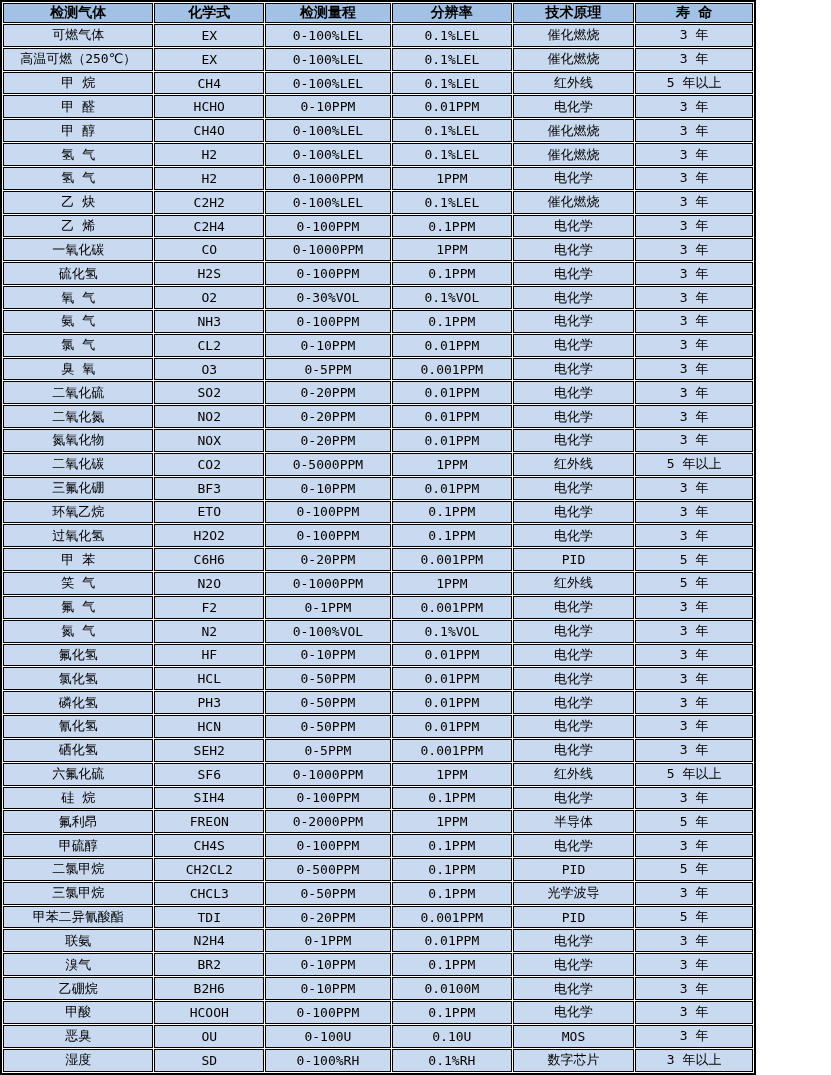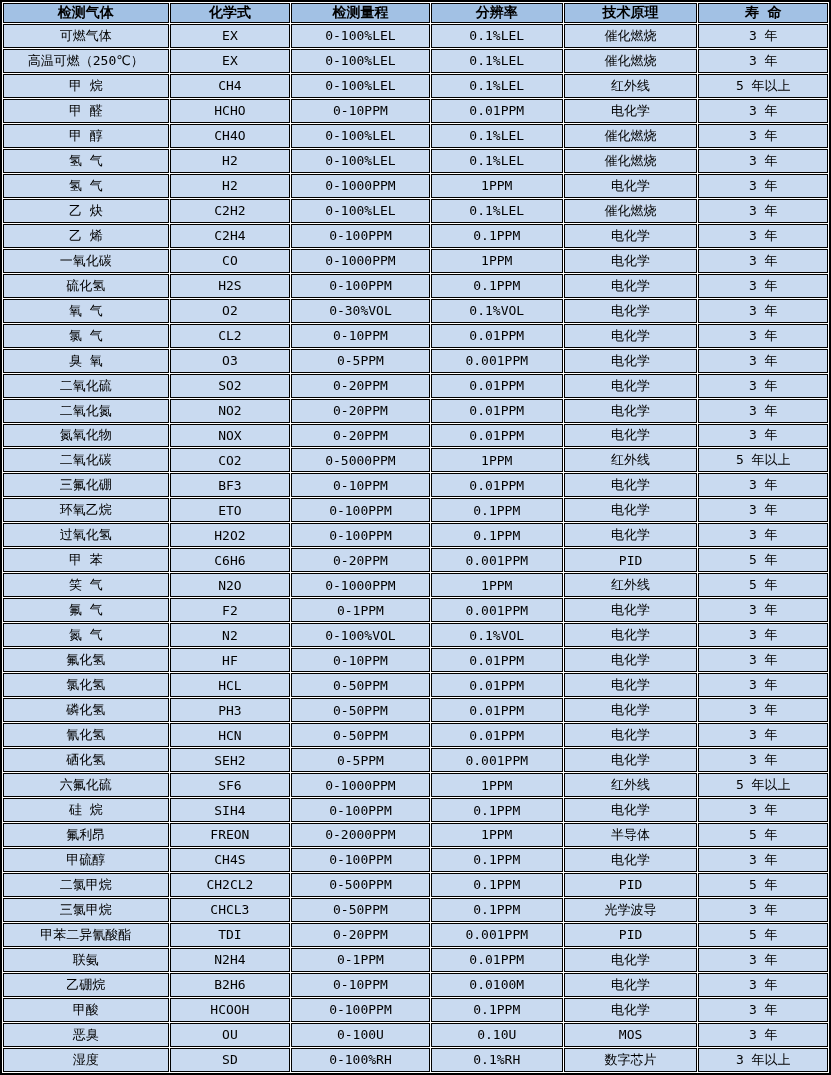--- a/index.html
+++ b/index.html
@@ -9,21 +9,21 @@
     --gap:#ffffff;
   }
   html,body{
     margin:0;
     padding:0;
     background:var(--gap);
     font-family:"DejaVu Sans Mono","DejaVu Sans","Liberation Sans",sans-serif;
     color:#000;
   }
   table{
-    width:831px;
+    width:756px;
     height:1075px;
     table-layout:fixed;
     border-collapse:separate;
     border-spacing:1px;
     background:var(--gap);
     border:2px solid var(--border);
     box-sizing:border-box;
   }
   th,td{
     border:1px solid var(--border);
@@ -158,20 +158,28 @@
       </tr>
       <tr>
         <td>氧 气</td>
         <td>O2</td>
         <td>0-30%VOL</td>
         <td>0.1%VOL</td>
         <td>电化学</td>
         <td>3 年</td>
       </tr>
       <tr>
+        <td>氨 气</td>
+        <td>NH3</td>
+        <td>0-100PPM</td>
+        <td>0.1PPM</td>
+        <td>电化学</td>
+        <td>3 年</td>
+      </tr>
+      <tr>
         <td>氯 气</td>
         <td>CL2</td>
         <td>0-10PPM</td>
         <td>0.01PPM</td>
         <td>电化学</td>
         <td>3 年</td>
       </tr>
       <tr>
         <td>臭 氧</td>
         <td>O3</td>
@@ -366,20 +374,28 @@
       </tr>
       <tr>
         <td>联氨</td>
         <td>N2H4</td>
         <td>0-1PPM</td>
         <td>0.01PPM</td>
         <td>电化学</td>
         <td>3 年</td>
       </tr>
       <tr>
+        <td>溴气</td>
+        <td>BR2</td>
+        <td>0-10PPM</td>
+        <td>0.1PPM</td>
+        <td>电化学</td>
+        <td>3 年</td>
+      </tr>
+      <tr>
         <td>乙硼烷</td>
         <td>B2H6</td>
         <td>0-10PPM</td>
         <td>0.0100M</td>
         <td>电化学</td>
         <td>3 年</td>
       </tr>
       <tr>
         <td>甲酸</td>
         <td>HCOOH</td>

